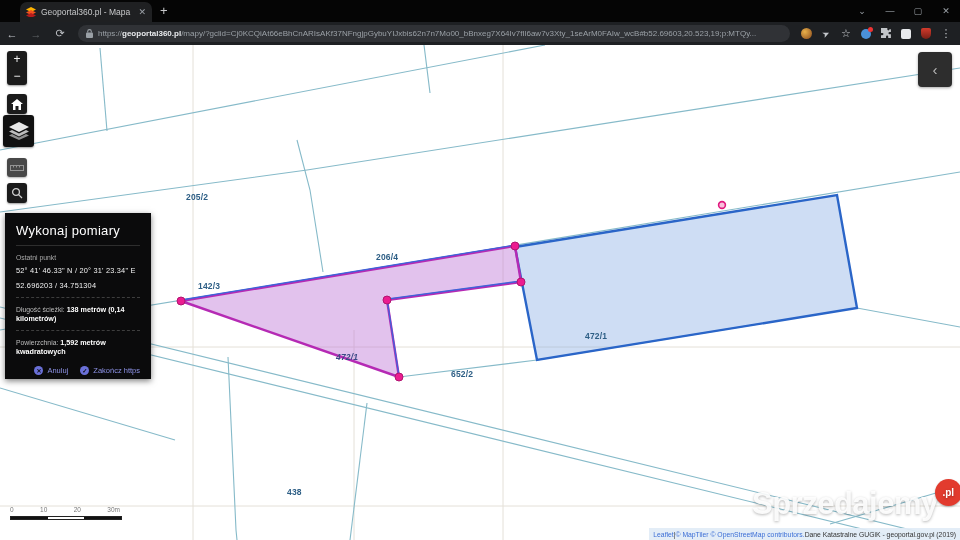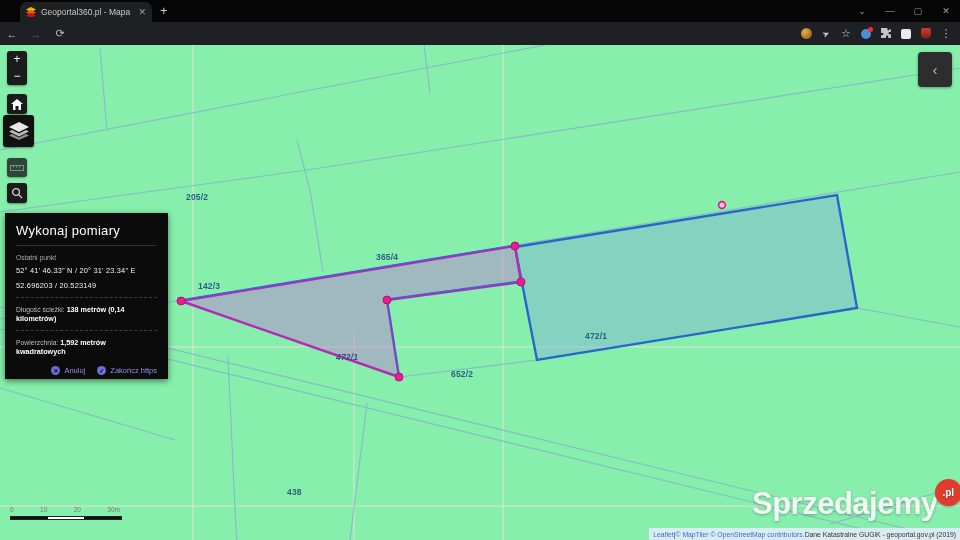--- a/index.html
+++ b/index.html
@@ -32,41 +32,41 @@
   .dot-ext { width:10px; height:10px; border-radius:50%; background:#4a90d9; position:relative; }
   .dot-ext::after { content:""; position:absolute; right:-2px; top:-2px; width:5px; height:5px;
     border-radius:50%; background:#e33; }
   .globe-ext { width:11px; height:11px; border-radius:50%;
     background:radial-gradient(circle at 35% 35%, #e8b04a, #8a4b1d); }
   .sq-ext { width:10px; height:10px; border-radius:2px; background:#e8eaed; }
   .shield-ext { width:10px; height:11px; background:linear-gradient(180deg,#d33b2c,#7a1f16);
     border-radius:2px 2px 5px 5px; }
 
   
-  .map { position:absolute; top:45px; left:0; width:960px; height:495px; background:#86efac; }
+  .map { position:absolute; top:45px; left:0; width:960px; height:495px; background:#ffffff; }
   .map svg { position:absolute; top:0; left:0; }
   .mlabel { position:absolute; font-size:8.5px; font-weight:600; color:#2d5e85; letter-spacing:.2px; }
   .mlabel.it { font-style:italic; color:#3b4a86; }
 
   
   .tool { position:absolute; background:#1b1b1b; border-radius:3px; color:#f0f0f0;
     display:flex; align-items:center; justify-content:center; box-shadow:0 1px 2px rgba(0,0,0,.4); }
   .zoomctl { left:7px; top:51px; width:20px; height:34px; flex-direction:column; }
   .zoomctl span { height:17px; line-height:17px; font-size:12px; }
   .zoomctl .sep { height:1px; width:14px; background:#3a3a3a; }
   .homebtn { left:7px; top:94px; width:20px; height:20px; }
   .layersbtn { left:3px; top:115px; width:31px; height:32px; background:#111; }
   .rulerbtn { left:7px; top:158px; width:20px; height:19px; opacity:.8; }
   .searchbtn { left:7px; top:183px; width:20px; height:20px; }
   .collapsebtn { position:absolute; right:8px; top:52px; width:34px; height:35px; background:#2d2d2d;
     border-radius:4px; color:#b9b9b9; font-size:15px; display:flex; align-items:center;
     justify-content:center; box-shadow:0 1px 3px rgba(0,0,0,.35); }
 
   
-  .panel { position:absolute; left:5px; top:213px; width:163px; height:166px; background:#0b0b0c;
+  .panel { position:absolute; left:5px; top:213px; width:146px; height:166px; background:#0b0b0c;
     color:#e9e9e9; padding:10px 11px 8px; box-shadow:0 2px 6px rgba(0,0,0,.5); }
   .panel h1 { font-size:13px; font-weight:normal; letter-spacing:.3px; color:#fff; }
   .panel .solid { border-top:1px solid #2e2e2e; margin:7px 0 8px; }
   .panel .dash { border-top:1px dashed #3e3e3e; margin:7px 0 7px; }
   .panel .lbl { font-size:6.8px; color:#a9a9a9; margin-bottom:5px; }
   .panel .val { font-size:7.4px; color:#f2f2f2; margin-bottom:6px; letter-spacing:.2px; }
   .panel .row { font-size:6.8px; color:#bdbdbd; }
   .panel .row b { font-size:7.2px; color:#fff; }
   .panel .btns { display:flex; justify-content:flex-end; gap:12px; margin-top:10px; align-items:center; }
   .pbtn { display:flex; align-items:center; gap:4px; color:#8d92e6; font-size:7.5px; cursor:pointer; }
@@ -136,21 +136,21 @@
         <circle cx="515" cy="246" r="4"></circle>
         <circle cx="521" cy="282" r="4"></circle>
         <circle cx="387" cy="300" r="4"></circle>
         <circle cx="399" cy="377" r="4"></circle>
       </g>
       <circle cx="722" cy="205" r="3.4" fill="#f9c0dd" stroke="#e0187e" stroke-width="1.6"></circle>
     </svg>
 
     <div class="mlabel" style="left:186px; top:147px;">205/2</div>
     <div class="mlabel" style="left:198px; top:236px;">142/3</div>
-    <div class="mlabel" style="left:376px; top:207px;">365/4</div>
+    <div class="mlabel" style="left:376px; top:207px;">206/4</div>
     <div class="mlabel it" style="left:336px; top:307px;">472/1</div>
     <div class="mlabel" style="left:451px; top:324px;">652/2</div>
     <div class="mlabel" style="left:585px; top:286px;">472/1</div>
     <div class="mlabel" style="left:287px; top:442px;">438</div>
   </div>
 
   <div class="tool zoomctl">
     <span>+</span>
     <i class="sep"></i>
     <span>−</span>
@@ -182,21 +182,21 @@
 
   <div class="collapsebtn">
     <span>‹</span>
   </div>
 
   <div class="panel">
     <h1>Wykonaj pomiary</h1>
     <div class="solid"></div>
     <div class="lbl">Ostatni punkt</div>
     <div class="val">52° 41' 46.33" N / 20° 31' 23.34" E</div>
-    <div class="val">52.696203 / 20.523149</div>
+    <div class="val">52.696203 / 34.751304</div>
     <div class="dash"></div>
     <div class="row">
       <span>Długość ścieżki:</span>
       <b>138 metrów (0,14 kilometrów)</b>
     </div>
     <div class="dash"></div>
     <div class="row">
       <span>Powierzchnia:</span>
       <b>1,592 metrów kwadratowych</b>
     </div>
@@ -254,20 +254,27 @@
       <span class="wctrl">—</span>
       <span class="wctrl">▢</span>
       <span class="wctrl">✕</span>
     </div>
   </div>
 
   <div class="navbar">
     <span class="navbtn">←</span>
     <span class="navbtn dim">→</span>
     <span class="navbtn">⟳</span>
+    <div class="omnibox">
+      <svg width="7" height="9" viewBox="0 0 7 9">
+        <rect x="0" y="3.5" width="7" height="5.5" rx="1" fill="#9aa0a6"></rect>
+        <path d="M1.7 3.5 V2.4 a1.8 1.8 0 0 1 3.6 0 V3.5" fill="none" stroke="#9aa0a6" stroke-width="1.1"></path>
+      </svg>
+      <span class="url"><span>https://</span><b>geoportal360.pl</b><span>/mapy/?gclid=Cj0KCQiAt66eBhCnARIsAKf37NFngjpGybuYIJxbis62n7n7Mo00_bBnxeg7X64Iv7fIl6aw7v3Xty_1seArM0FAIw_wcB#b52.69603,20.523,19;p:MTQy...</span></span>
+    </div>
     <div class="navicons">
       <span class="nicon">
           <span class="globe-ext"></span>
         </span>
       <span class="nicon" style="transform:rotate(-25deg);">➤</span>
       <span class="nicon" style="font-size:11px;">☆</span>
       <span class="nicon">
           <span class="dot-ext"></span>
         </span>
       <span class="nicon">

